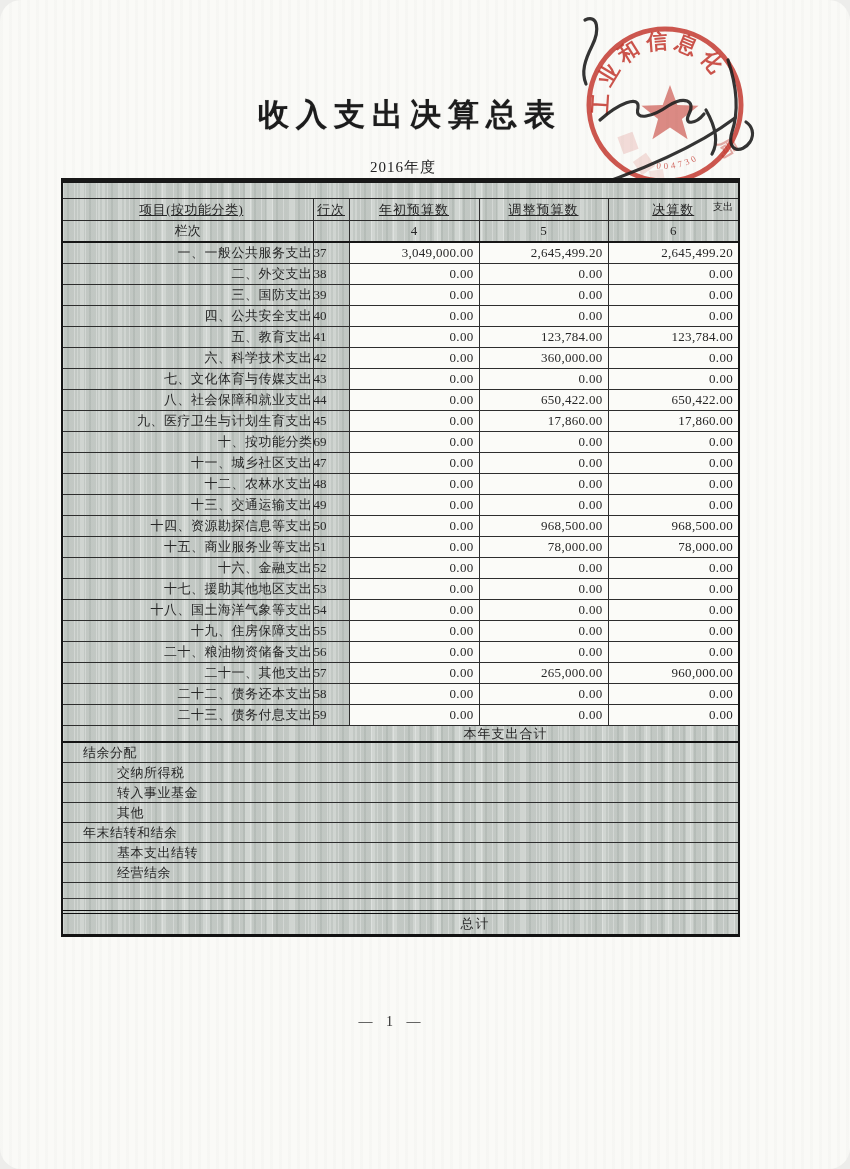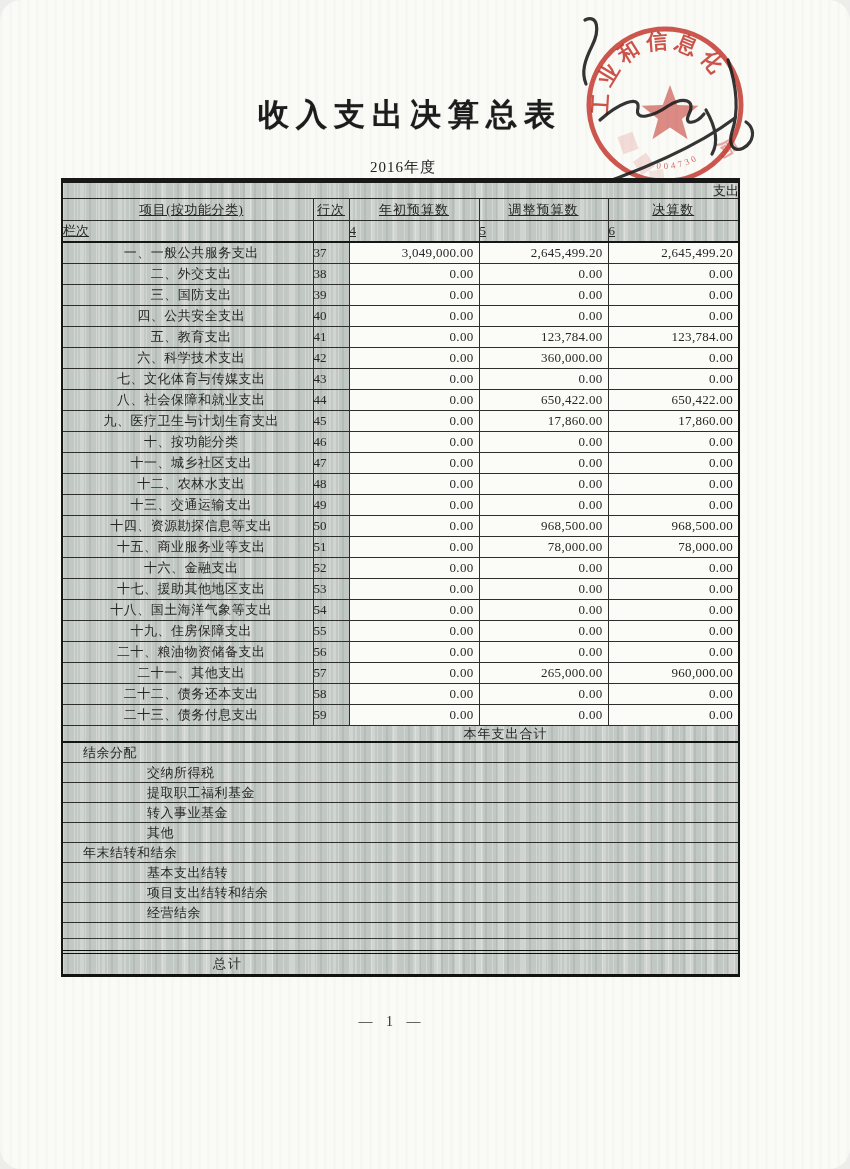--- a/index.html
+++ b/index.html
@@ -30,40 +30,40 @@
   .sheet {
     position:absolute; left:61px; top:178px; width:679px;
     border:2px solid #161616; border-top:5px solid #181818; border-bottom:3px solid #121212;
     background-color:#cbd0cc;
     background-image:
       repeating-linear-gradient(90deg, rgba(255,255,255,.28) 0 1px, rgba(0,0,0,0) 1px 4px, rgba(35,55,45,.08) 4px 6px, rgba(0,0,0,0) 6px 11px),
       repeating-linear-gradient(90deg, rgba(20,40,30,.05) 0 14px, rgba(255,255,255,.10) 14px 21px);
   }
   .band { position:relative; height:16px; border-bottom:1px solid #262626; }
   .band-label {
-    position:absolute; right:0; top:1px; width:25px; overflow:hidden;
-    white-space:nowrap; font-size:13px; line-height:14px; color:#1f1f1f;
+    position:absolute; right:0; top:17px; width:25px; overflow:hidden;
+    white-space:nowrap; font-size:10px; line-height:14px; color:#1f1f1f;
   }
   table { width:100%; border-collapse:collapse; table-layout:fixed; }
   td, th { font-weight:400; font-size:13px; color:#262626; white-space:nowrap; overflow:hidden; }
   .vb { border-left:1px solid #2e2e2e; }
   .hdr1 th { height:21px; line-height:21px; border-bottom:1px solid #2b2b2b; text-align:center; letter-spacing:1px;text-decoration:underline; }
-  .hdr2 th { height:20px; line-height:20px; border-bottom:2px solid #161616; text-align:left;text-decoration:underline; }
+  .hdr2 th { height:20px; line-height:20px; border-bottom:2px solid #161616; text-align:center; }
   tr.drow td { height:20px; line-height:20px; border-bottom:1px solid #2e2e2e; }
-  td.item, th.item { text-align:center; padding-left:7px; letter-spacing:.5px; }
+  td.item, th.item { text-align:right; padding-left:7px; letter-spacing:.5px; }
   td.line { text-align:left; }
   td.num { text-align:right; padding-right:5px; background:#fbfbf8; letter-spacing:.3px; }
   tr.total-row td { height:15px; line-height:15px; border-bottom:2px solid #141414;
                     text-align:center; padding-left:210px; letter-spacing:1px;margin-left:9px; }
   tr.srow td { height:19px; line-height:19px; border-bottom:1px solid #2e2e2e; text-align:left; letter-spacing:.5px; }
   td.ind0 { padding-left:20px; }
-  td.ind1 { padding-left:84px;margin-left:16px; }
+  td.ind1 { padding-left:54px;margin-left:16px; }
   tr.spacer1 td { height:16px; border-bottom:1px solid #3a3a3a; }
   tr.spacer2 td { height:13px; border-bottom:4px double #101010; }
-  tr.grand td { height:20px; line-height:20px; padding-left:150px; letter-spacing:2px; }
+  tr.grand td { height:20px; line-height:20px; text-align:center; padding-left:150px; letter-spacing:2px; }
   .page-number {
     position:absolute; top:1014px; left:0; width:100%;
     text-align:center; transform:translateX(-33px);
     font-size:14px; letter-spacing:5px; color:#2f2f2f;
   }
 </style>
 </head>
 <body>
 
 <div class="page">
@@ -184,21 +184,21 @@
           </tr>
           <tr class="drow">
             <td class="item">九、医疗卫生与计划生育支出</td>
             <td class="line vb">45</td>
             <td class="num vb">0.00</td>
             <td class="num vb">17,860.00</td>
             <td class="num vb">17,860.00</td>
           </tr>
           <tr class="drow">
             <td class="item">十、按功能分类</td>
-            <td class="line vb">46</td>
+            <td class="line vb">69</td>
             <td class="num vb">0.00</td>
             <td class="num vb">0.00</td>
             <td class="num vb">0.00</td>
           </tr>
           <tr class="drow">
             <td class="item">十一、城乡社区支出</td>
             <td class="line vb">47</td>
             <td class="num vb">0.00</td>
             <td class="num vb">0.00</td>
             <td class="num vb">0.00</td>
@@ -294,36 +294,30 @@
         </tr>
       </tbody>
       <tbody id="summary-rows">
           <tr class="srow">
             <td colspan="5" class="ind0">结余分配</td>
           </tr>
           <tr class="srow">
             <td colspan="5" class="ind1">交纳所得税</td>
           </tr>
           <tr class="srow">
-            <td colspan="5" class="ind1">提取职工福利基金</td>
-          </tr>
-          <tr class="srow">
             <td colspan="5" class="ind1">转入事业基金</td>
           </tr>
           <tr class="srow">
             <td colspan="5" class="ind1">其他</td>
           </tr>
           <tr class="srow">
             <td colspan="5" class="ind0">年末结转和结余</td>
           </tr>
           <tr class="srow">
             <td colspan="5" class="ind1">基本支出结转</td>
-          </tr>
-          <tr class="srow">
-            <td colspan="5" class="ind1">项目支出结转和结余</td>
           </tr>
           <tr class="srow">
             <td colspan="5" class="ind1">经营结余</td>
           </tr>
         </tbody>
       <tbody>
         <tr class="spacer1">
             <td colspan="5"></td>
           </tr>
         <tr class="spacer2">

